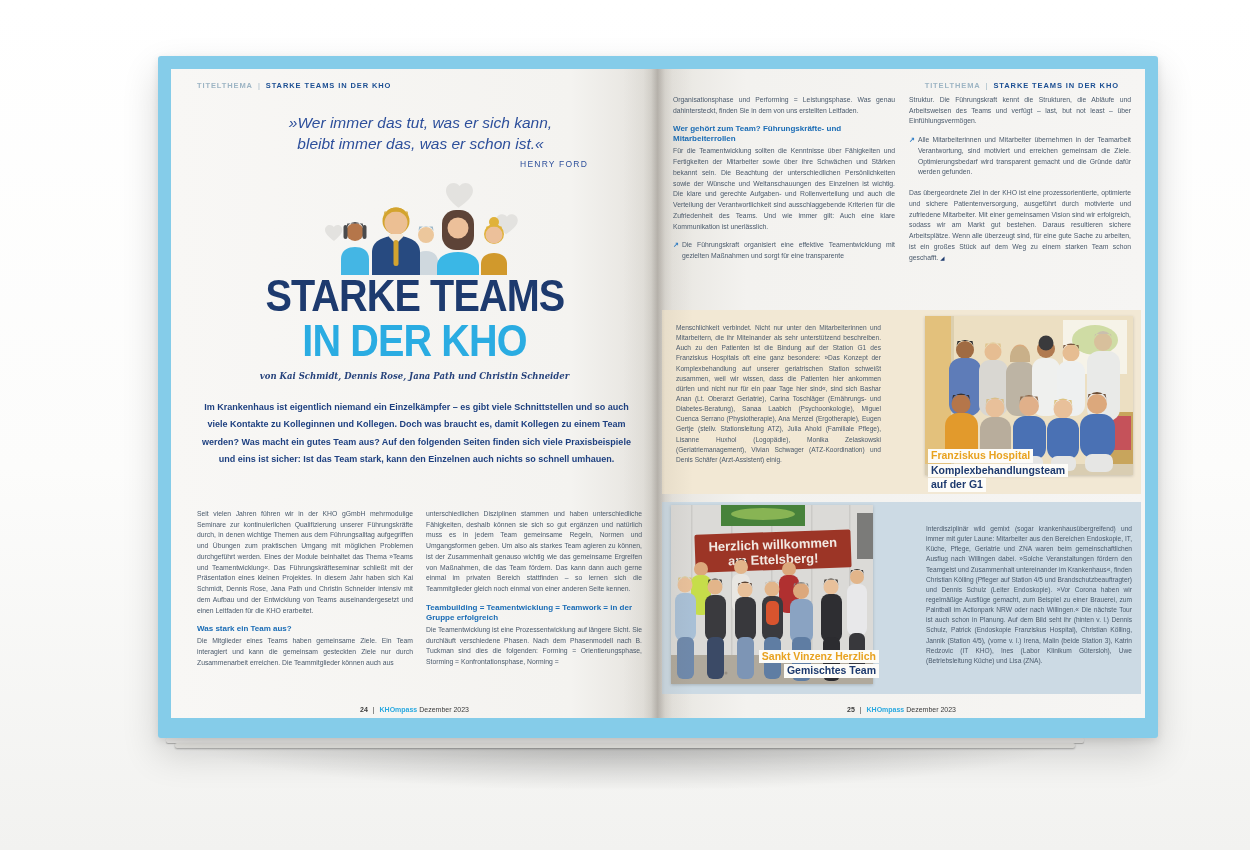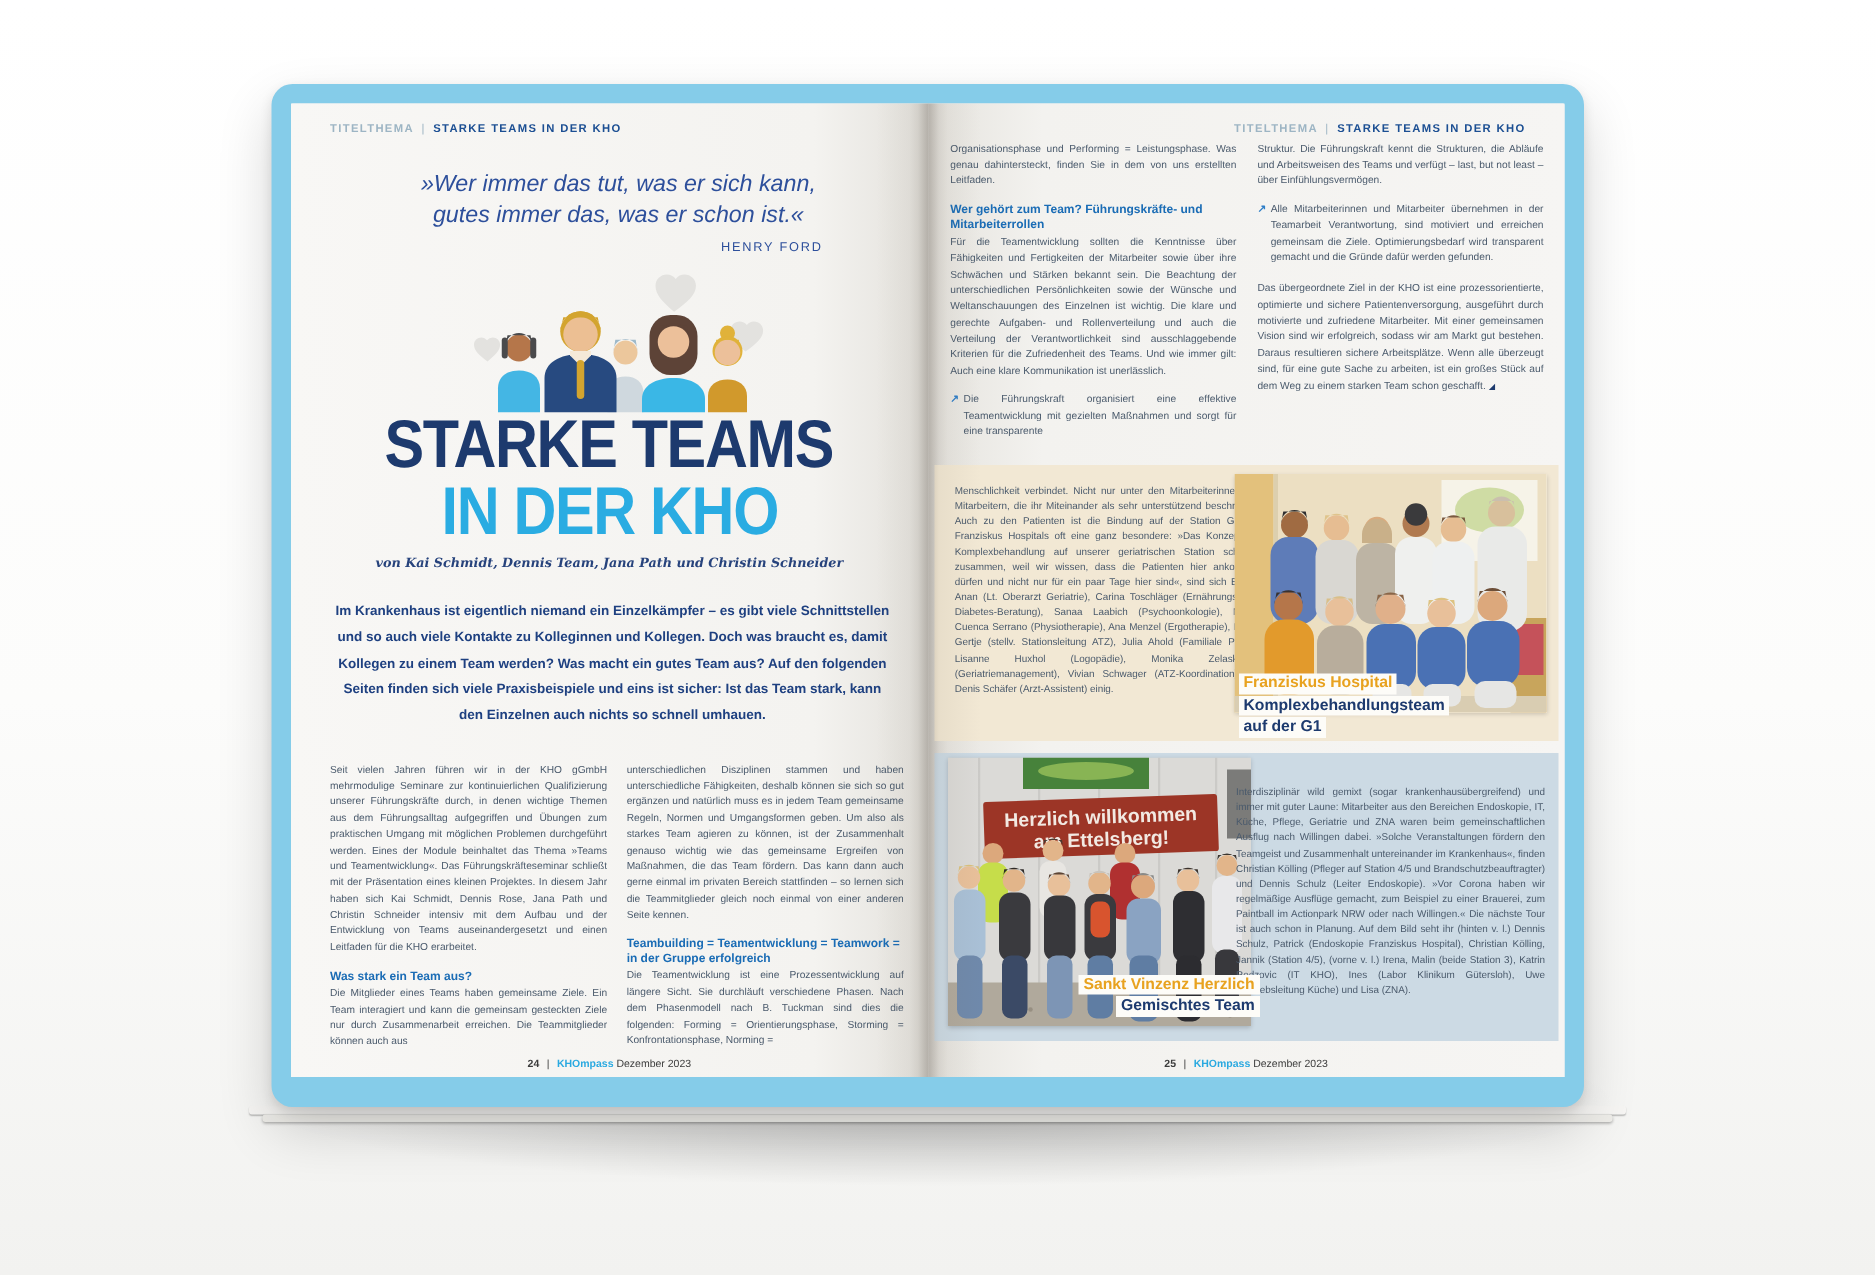--- a/index.html
+++ b/index.html
@@ -5,23 +5,23 @@
   html,body{margin:0;padding:0;width:1250px;height:850px;overflow:hidden;
     background:linear-gradient(180deg,#ffffff 0%,#fcfcfb 55%,#f2f2f0 100%);
     font-family:"Liberation Sans",sans-serif;}
   .floor-shadow{position:absolute;left:140px;top:685px;width:970px;height:110px;
     background:radial-gradient(ellipse at 50% 45%,rgba(0,0,0,.22) 0%,rgba(0,0,0,0) 66%);}
   .edge1{position:absolute;left:166px;top:737px;width:918px;height:6px;background:#f6f5f3;
     border-radius:2px;box-shadow:0 1px 1px rgba(0,0,0,.25);}
   .edge2{position:absolute;left:175px;top:743px;width:900px;height:5px;background:#eeede9;
     border-radius:2px;box-shadow:0 1px 2px rgba(0,0,0,.3);}
 
-  .book{position:absolute;left:158px;top:56px;width:875px;height:682px;box-sizing:border-box;
-    border:13px solid #85cce9;border-bottom-width:20px;border-radius:14px;
-    background:#f4f3f0;box-shadow:0 16px 36px rgba(0,0,0,.16),0 3px 8px rgba(0,0,0,.10);margin-left:23px;}
+  .book{position:absolute;left:158px;top:56px;width:1000px;height:682px;box-sizing:border-box;
+    border:13px solid #85cce9;border-bottom-width:20px;border-radius:3px;
+    background:#f4f3f0;box-shadow:0 16px 36px rgba(0,0,0,.16),0 3px 8px rgba(0,0,0,.10);}
   .pages{position:relative;width:100%;height:100%;display:flex;}
   .page{position:relative;flex:1;box-sizing:border-box;}
   .page.left{background:linear-gradient(to right,#f8f7f5 0%,#f4f3f0 82%,#e6e4df 97%,#cfccc6 100%);}
   .page.right{background:linear-gradient(to left,#f6f5f3 0%,#f3f2ef 82%,#e8e6e1 97%,#d3d0ca 100%);}
   .fold{position:absolute;left:50%;top:0;bottom:0;width:70px;transform:translateX(-50%);
     pointer-events:none;z-index:5;
     background:linear-gradient(to right,rgba(110,100,85,0) 0%,rgba(110,100,85,.08) 40%,rgba(70,60,50,.20) 50%,rgba(110,100,85,.08) 60%,rgba(110,100,85,0) 100%);}
 
   .runhead{position:absolute;top:12px;font-size:7.5px;letter-spacing:.9px;white-space:nowrap;}
   .runhead .sec{color:#9db5c4;font-weight:bold;}
@@ -94,21 +94,21 @@
 
     <div class="page left">
       <div class="runhead" style="left:26px;">
         <span class="sec">TITELTHEMA</span>
         <span class="div">|</span>
         <span class="top">STARKE TEAMS IN DER KHO</span>
       </div>
 
       <div class="quote">
         <span>»Wer immer das tut, was er sich kann,</span><br>
-        <span>gutes immer das, was er schon ist.«</span>
+        <span>bleibt immer das, was er schon ist.«</span>
         <span class="author">HENRY FORD</span>
       </div>
 
       <svg class="illus" width="210" height="100" viewBox="0 0 210 100">
         <g fill="#e3e2df">
           <path d="M24 66c-5.5-4.2-9-7.4-9-11.2 0-2.7 2.2-4.8 4.9-4.8 1.5 0 2.9.7 3.8 1.9a4.8 4.8 0 0 1 3.8-1.9c2.7 0 4.9 2.1 4.9 4.8 0 3.8-3.5 7-8.4 11.2z"></path>
           <g transform="translate(136,4) scale(1.55)">
               <path d="M8 18.6C3 14.4 0 11.2 0 7.4 0 4.7 2.2 2.6 4.9 2.6c1.5 0 2.9.7 3.8 1.9a4.8 4.8 0 0 1 3.8-1.9C15.2 2.6 17.4 4.7 17.4 7.4c0 3.8-3.5 7-9.4 11.2z"></path>
             </g>
           <g transform="translate(186,36) scale(1.25)">
@@ -147,21 +147,21 @@
           <circle cx="148" cy="53" r="10.5" fill="#ecc09a"></circle>
           <path d="M137.5 51a10.5 10.5 0 0 1 21 0l-1.5-9h-18z" fill="#5d4337"></path>
           <path d="M127 100v-9c0-9 9-14 21-14s21 5 21 14v9z" fill="#3ab7e6"></path>
         </g>
       </svg>
 
       <div class="title">
         <span class="t1">STARKE TEAMS</span><br>
         <span class="t2">IN DER KHO</span>
       </div>
-      <div class="byline">von Kai Schmidt, Dennis Team, Jana Path und Christin Schneider</div>
+      <div class="byline">von Kai Schmidt, Dennis Rose, Jana Path und Christin Schneider</div>
 
       <div class="intro">Im Krankenhaus ist eigentlich niemand ein Einzelkämpfer – es gibt viele Schnittstellen und so auch viele Kontakte zu Kolleginnen und Kollegen. Doch was braucht es, damit Kollegen zu einem Team werden? Was macht ein gutes Team aus? Auf den folgenden Seiten finden sich viele Praxisbeispiele und eins ist sicher: Ist das Team stark, kann den Einzelnen auch nichts so schnell umhauen.</div>
 
       <div class="cols">
         <div class="col">
           <p class="p">Seit vielen Jahren führen wir in der KHO gGmbH mehrmodulige Seminare zur kontinuierlichen Qualifizierung unserer Führungskräfte durch, in denen wichtige Themen aus dem Führungsalltag aufgegriffen und Übungen zum praktischen Umgang mit möglichen Problemen durchgeführt werden. Eines der Module beinhaltet das Thema »Teams und Teamentwicklung«. Das Führungskräfteseminar schließt mit der Präsentation eines kleinen Projektes. In diesem Jahr haben sich Kai Schmidt, Dennis Rose, Jana Path und Christin Schneider intensiv mit dem Aufbau und der Entwicklung von Teams auseinandergesetzt und einen Leitfaden für die KHO erarbeitet.</p>
           <p class="h">Was stark ein Team aus?</p>
           <p class="p">Die Mitglieder eines Teams haben gemeinsame Ziele. Ein Team interagiert und kann die gemeinsam gesteckten Ziele nur durch Zusammenarbeit erreichen. Die Teammitglieder können auch aus</p>
         </div>
         <div class="col">

